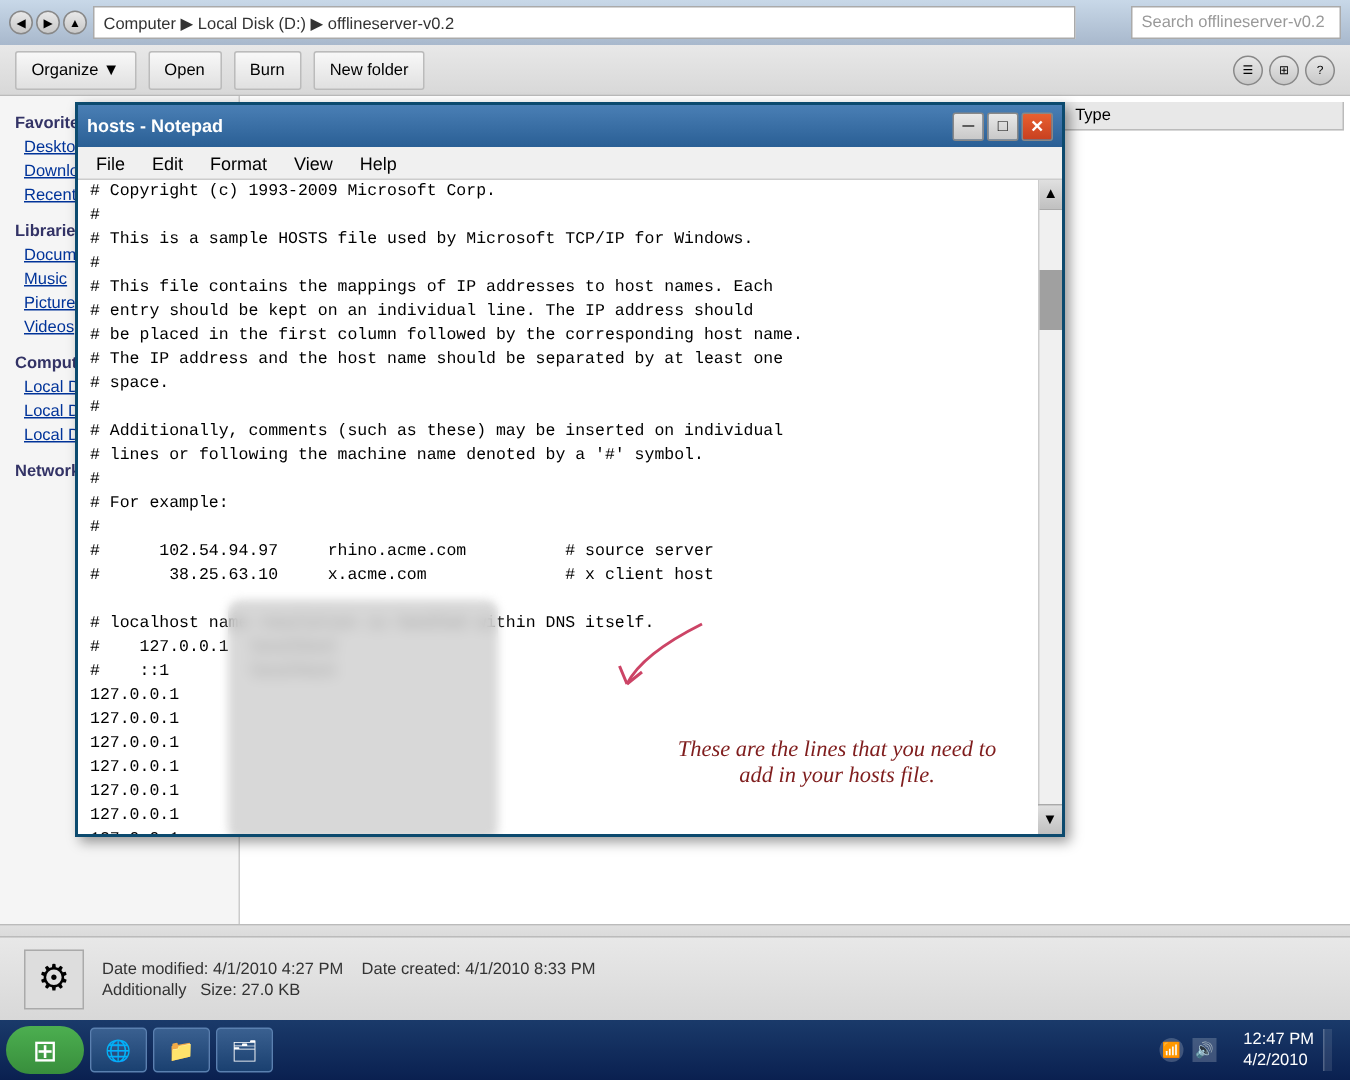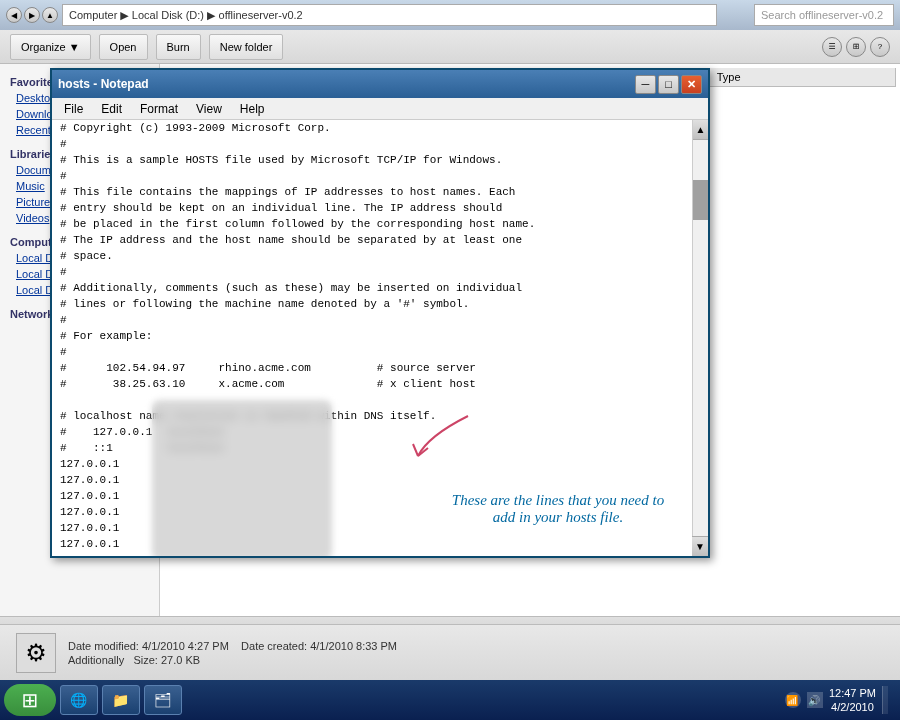--- a/index.html
+++ b/index.html
@@ -308,22 +308,23 @@
       margin-left: auto;
       display: flex;
       align-items: center;
       gap: 6px;
       color: white;
       font-size: 11px;
       padding-right: 8px;
     }
 
     .taskbar-clock {
-      text-align: center;
+      text-align: left;
       line-height: 1.3;
+      margin-left: 12px;
     }
 
     
     .file-info-bar {
       position: absolute;
       bottom: 40px;
       left: 0;
       width: 900px;
       height: 56px;
       background: linear-gradient(to bottom, #e8e8e8, #d8d8d8);
@@ -524,21 +525,21 @@
       <div style="position:absolute;bottom:0;right:0;width:16px;height:20px;background:linear-gradient(to bottom,#e0e0e0,#c0c0c0);border-top:1px solid #aaa;display:flex;align-items:center;justify-content:center;font-size:10px;">▼</div>
     </div>
   </div>
 
   <div style="position:absolute;bottom:30px;right:20px;pointer-events:none;z-index:20;">
 
     <svg width="80" height="60" style="position:absolute;bottom:60px;right:200px;">
       <path d="M 60 10 Q 20 30 10 50" stroke="#cc4466" stroke-width="2" fill="none"></path>
       <path d="M 10 50 L 5 38 M 10 50 L 20 42" stroke="#cc4466" stroke-width="2" fill="none"></path>
     </svg>
-    <div style="font-size:15px;color:#0369a1;font-family:Georgia,serif;font-style:italic;text-align:center;width:260px;">These are the lines that you need to<br>add in your hosts file.</div>
+    <div style="font-size:15px;color:#7f1d1d;font-family:Georgia,serif;font-style:italic;text-align:center;width:260px;">These are the lines that you need to<br>add in your hosts file.</div>
   </div>
 </div>
 
 <div class="taskbar">
   <div class="start-btn">
     <span style="font-size:20px;color:white;">⊞</span>
   </div>
 
   <div class="taskbar-app">
     <div class="taskbar-app-icon">🌐</div>

